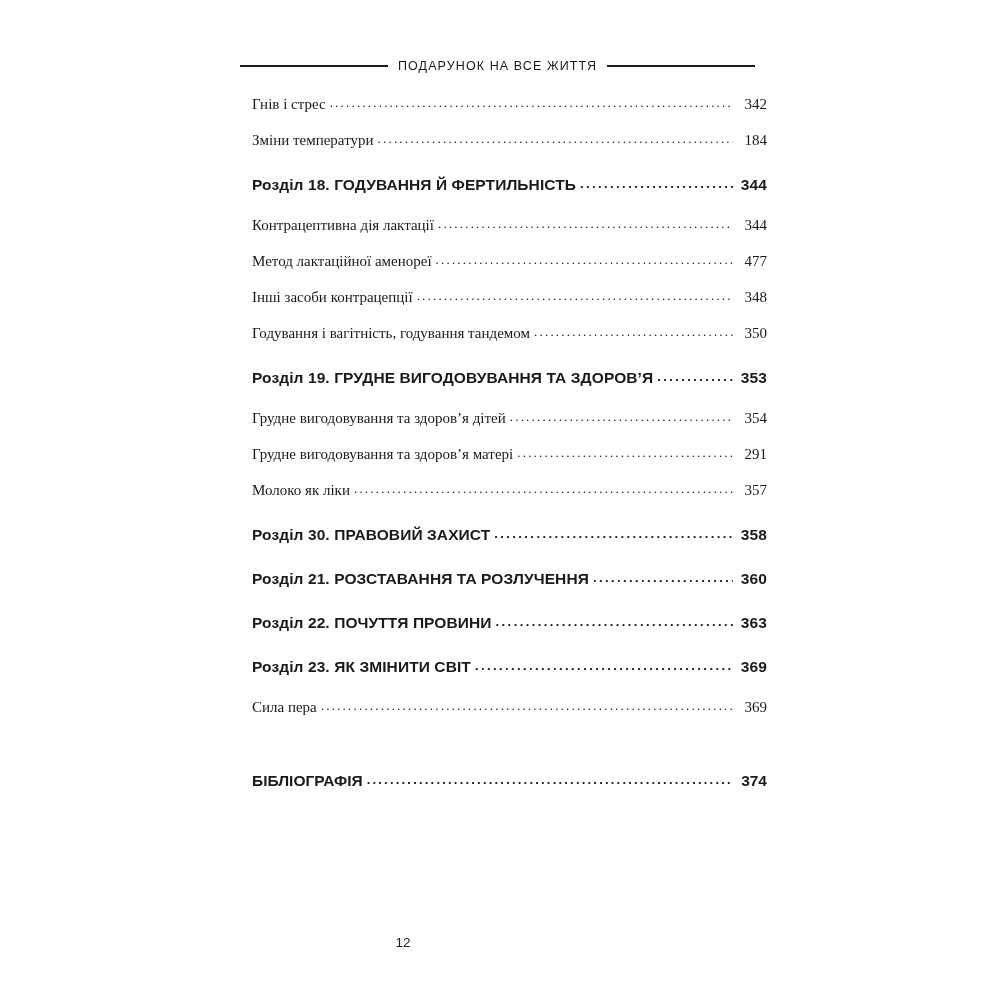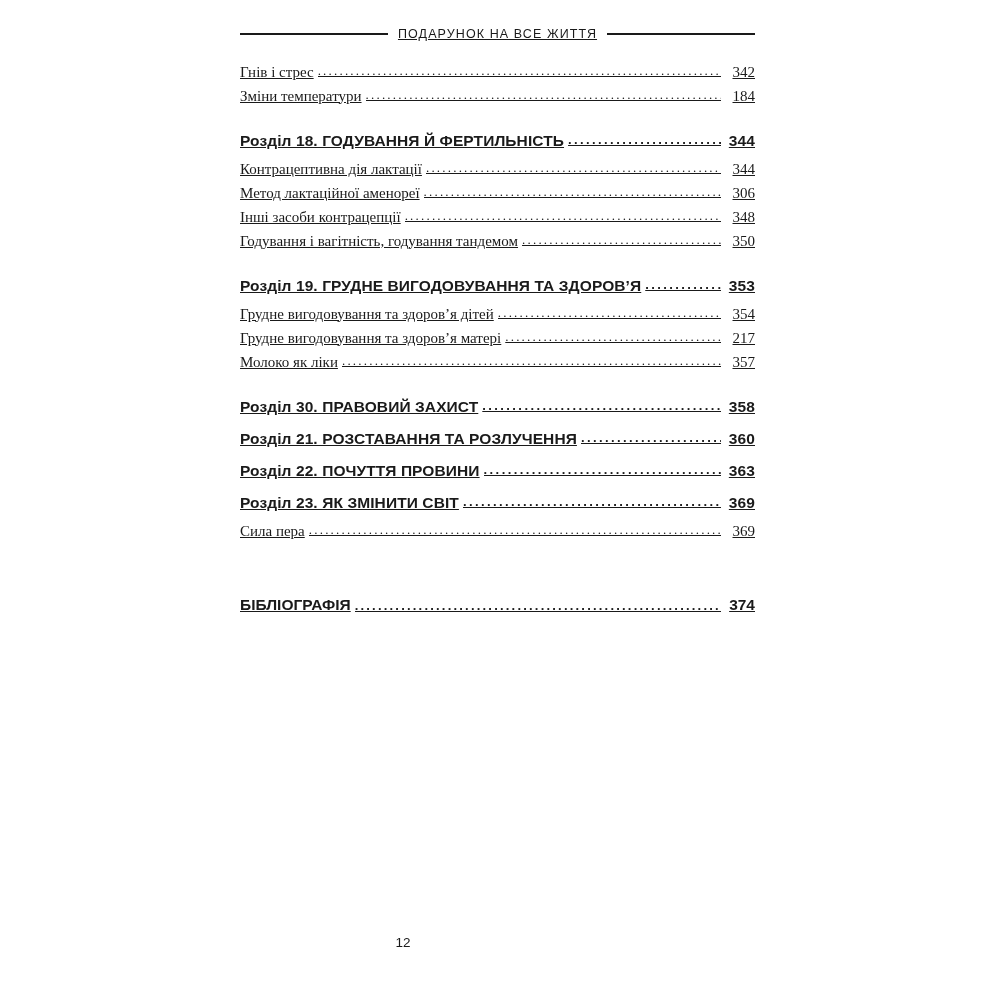--- a/index.html
+++ b/index.html
@@ -18,23 +18,22 @@
   .page {
     position: absolute;
     left: 0; top: 0;
     width: 1000px;
     height: 1000px;
     background: #ffffff;
   }
   .content {
     position: absolute;
     left: 240px;
-    top: 24px;
+    top: 56px;
     width: 515px;
-    text-decoration: underline;
   }
 
   
   .running-head {
     display: flex;
     align-items: center;
     gap: 10px;
     height: 20px;
     margin-bottom: 16px;
   }
@@ -50,21 +49,21 @@
     font-weight: 400;
     color: #1a1a1a;
     white-space: nowrap;
   }
 
   
   .toc-row {
     display: flex;
     align-items: baseline;
     width: 100%;
-    margin: 0;
+    margin: 12px;
     padding: 0;
   }
   .toc-title {
     white-space: nowrap;
     flex: 0 0 auto;
   }
   .toc-dots {
     flex: 1 1 auto;
     overflow: hidden;
     white-space: nowrap;
@@ -100,21 +99,20 @@
     padding: 3.5px 0;
   }
   .lvl-section .toc-page { font-family: "Liberation Serif", serif; }
 
   
   .lvl-biblio {
     font-family: "Liberation Sans", sans-serif;
     font-weight: bold;
     font-size: 15.5px;
     padding: 7px 0;
-    align-items: flex-end;
   }
   .lvl-biblio .toc-page { font-family: "Liberation Sans", sans-serif; font-weight: bold; }
 
   .gap-before { margin-top: 17px; }
   .gap-biblio { margin-top: 46px; }
 
   .folio {
     position: absolute;
     left: 0;
     top: 935px;
@@ -155,21 +153,21 @@
           <span class="toc-page">344</span>
         </div>
         <div class="toc-row lvl-section">
           <span class="toc-title">Контрацептивна дія лактації</span>
           <span class="toc-dots">..........................................................................................................................</span>
           <span class="toc-page">344</span>
         </div>
         <div class="toc-row lvl-section">
           <span class="toc-title">Метод лактаційної аменореї</span>
           <span class="toc-dots">..........................................................................................................................</span>
-          <span class="toc-page">306</span>
+          <span class="toc-page">477</span>
         </div>
         <div class="toc-row lvl-section">
           <span class="toc-title">Інші засоби контрацепції</span>
           <span class="toc-dots">..........................................................................................................................</span>
           <span class="toc-page">348</span>
         </div>
         <div class="toc-row lvl-section">
           <span class="toc-title">Годування і вагітність, годування тандемом</span>
           <span class="toc-dots">..........................................................................................................................</span>
           <span class="toc-page">350</span>
@@ -180,21 +178,21 @@
           <span class="toc-page">353</span>
         </div>
         <div class="toc-row lvl-section">
           <span class="toc-title">Грудне вигодовування та здоров’я дітей</span>
           <span class="toc-dots">..........................................................................................................................</span>
           <span class="toc-page">354</span>
         </div>
         <div class="toc-row lvl-section">
           <span class="toc-title">Грудне вигодовування та здоров’я матері</span>
           <span class="toc-dots">..........................................................................................................................</span>
-          <span class="toc-page">217</span>
+          <span class="toc-page">291</span>
         </div>
         <div class="toc-row lvl-section">
           <span class="toc-title">Молоко як ліки</span>
           <span class="toc-dots">..........................................................................................................................</span>
           <span class="toc-page">357</span>
         </div>
         <div class="toc-row lvl-chapter gap-before">
           <span class="toc-title">Розділ 30. ПРАВОВИЙ ЗАХИСТ</span>
           <span class="toc-dots">..........................................................................................................................</span>
           <span class="toc-page">358</span>

